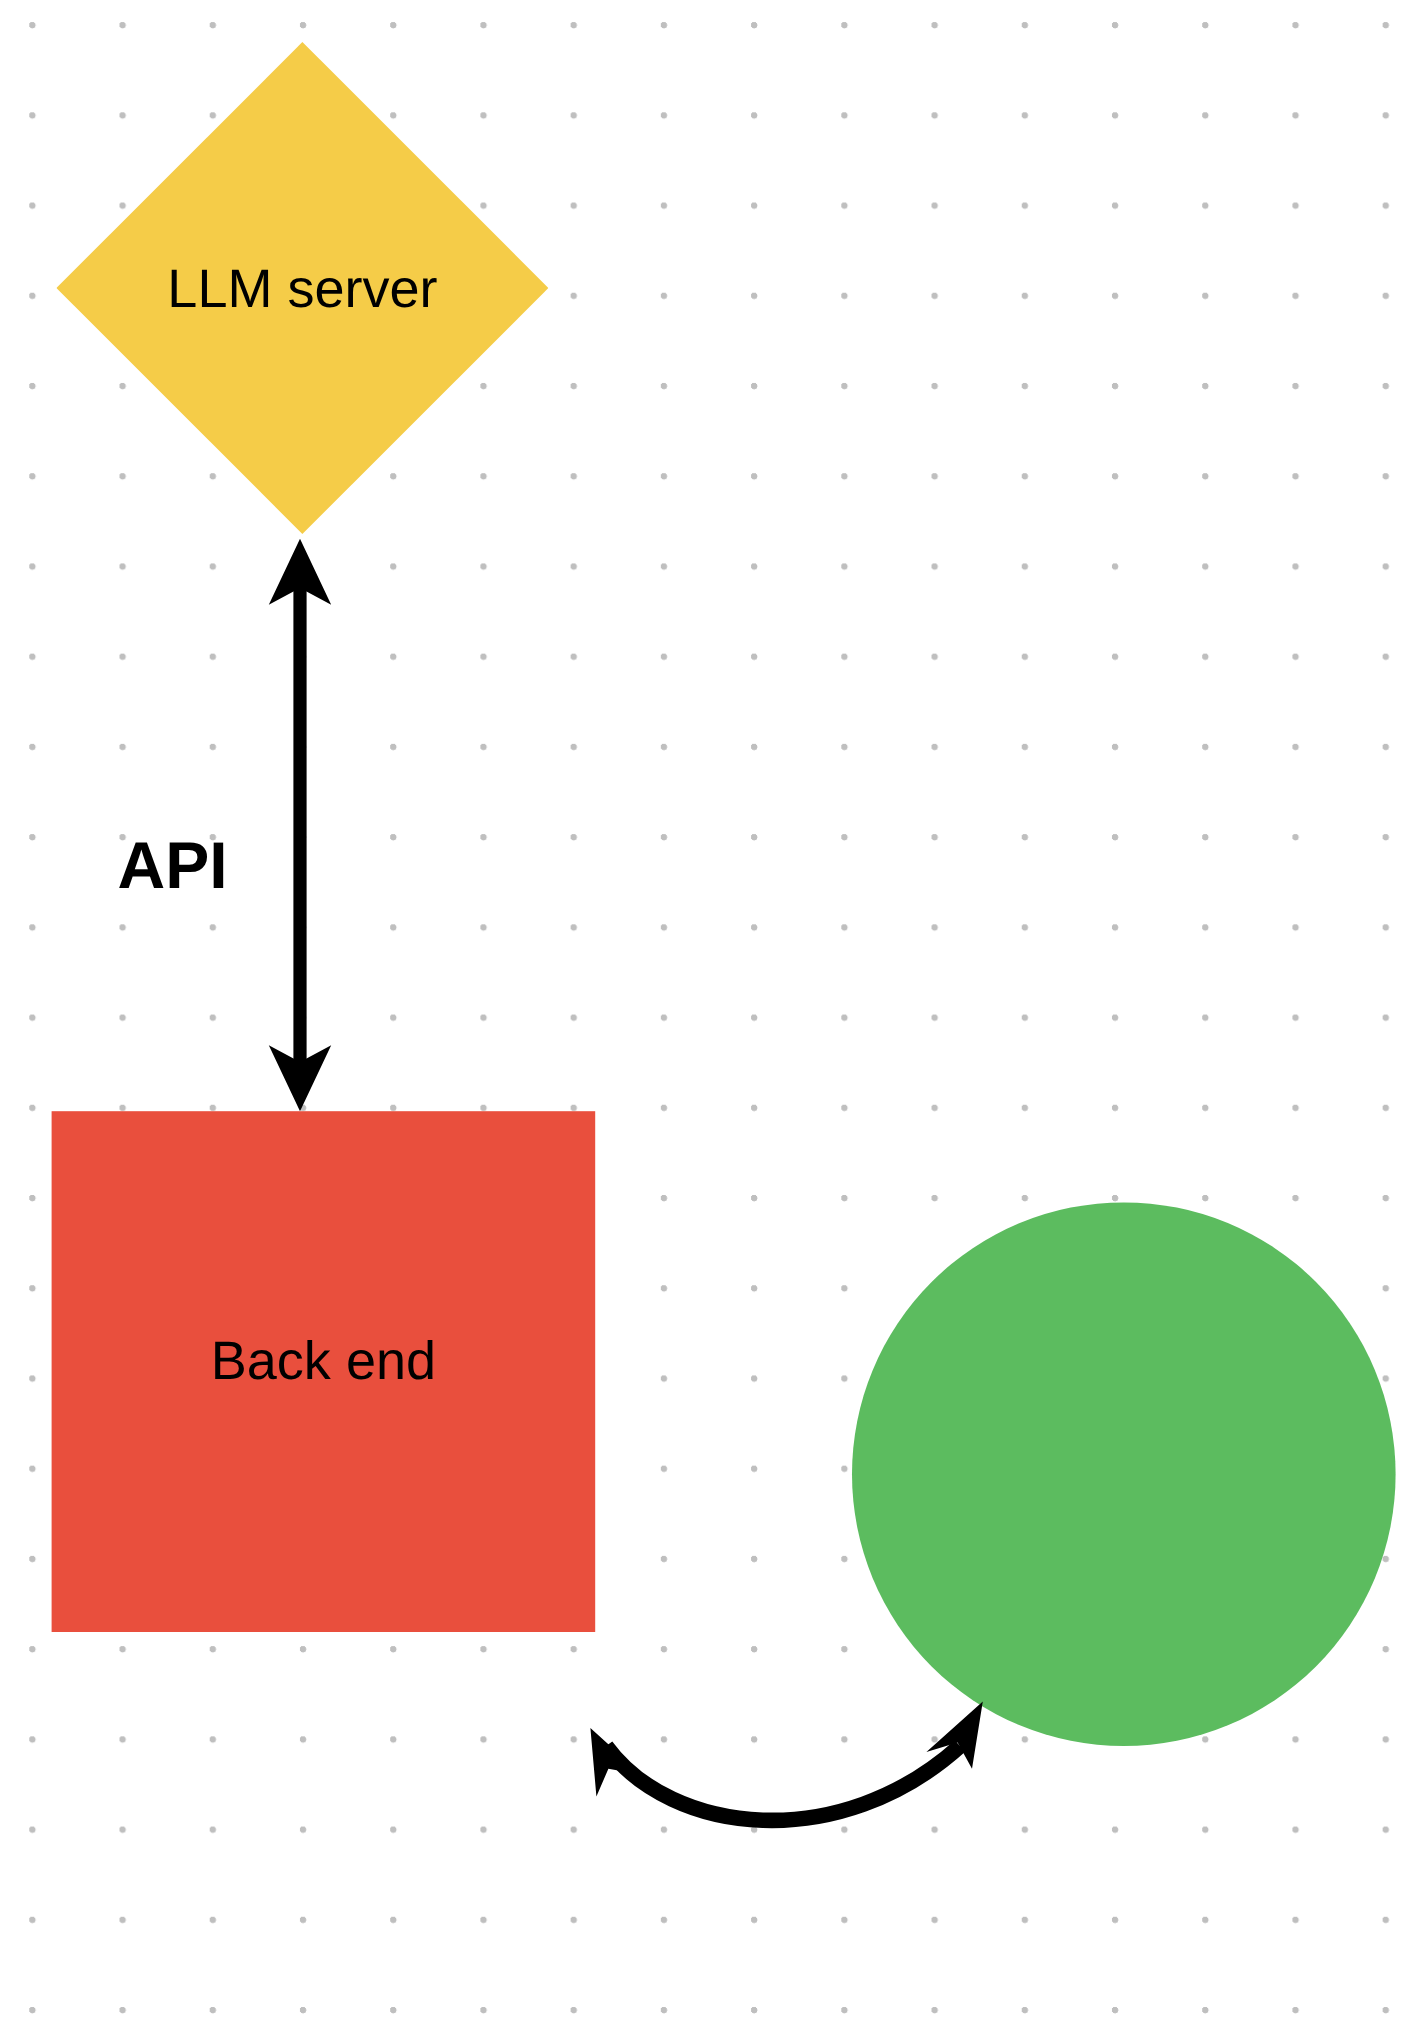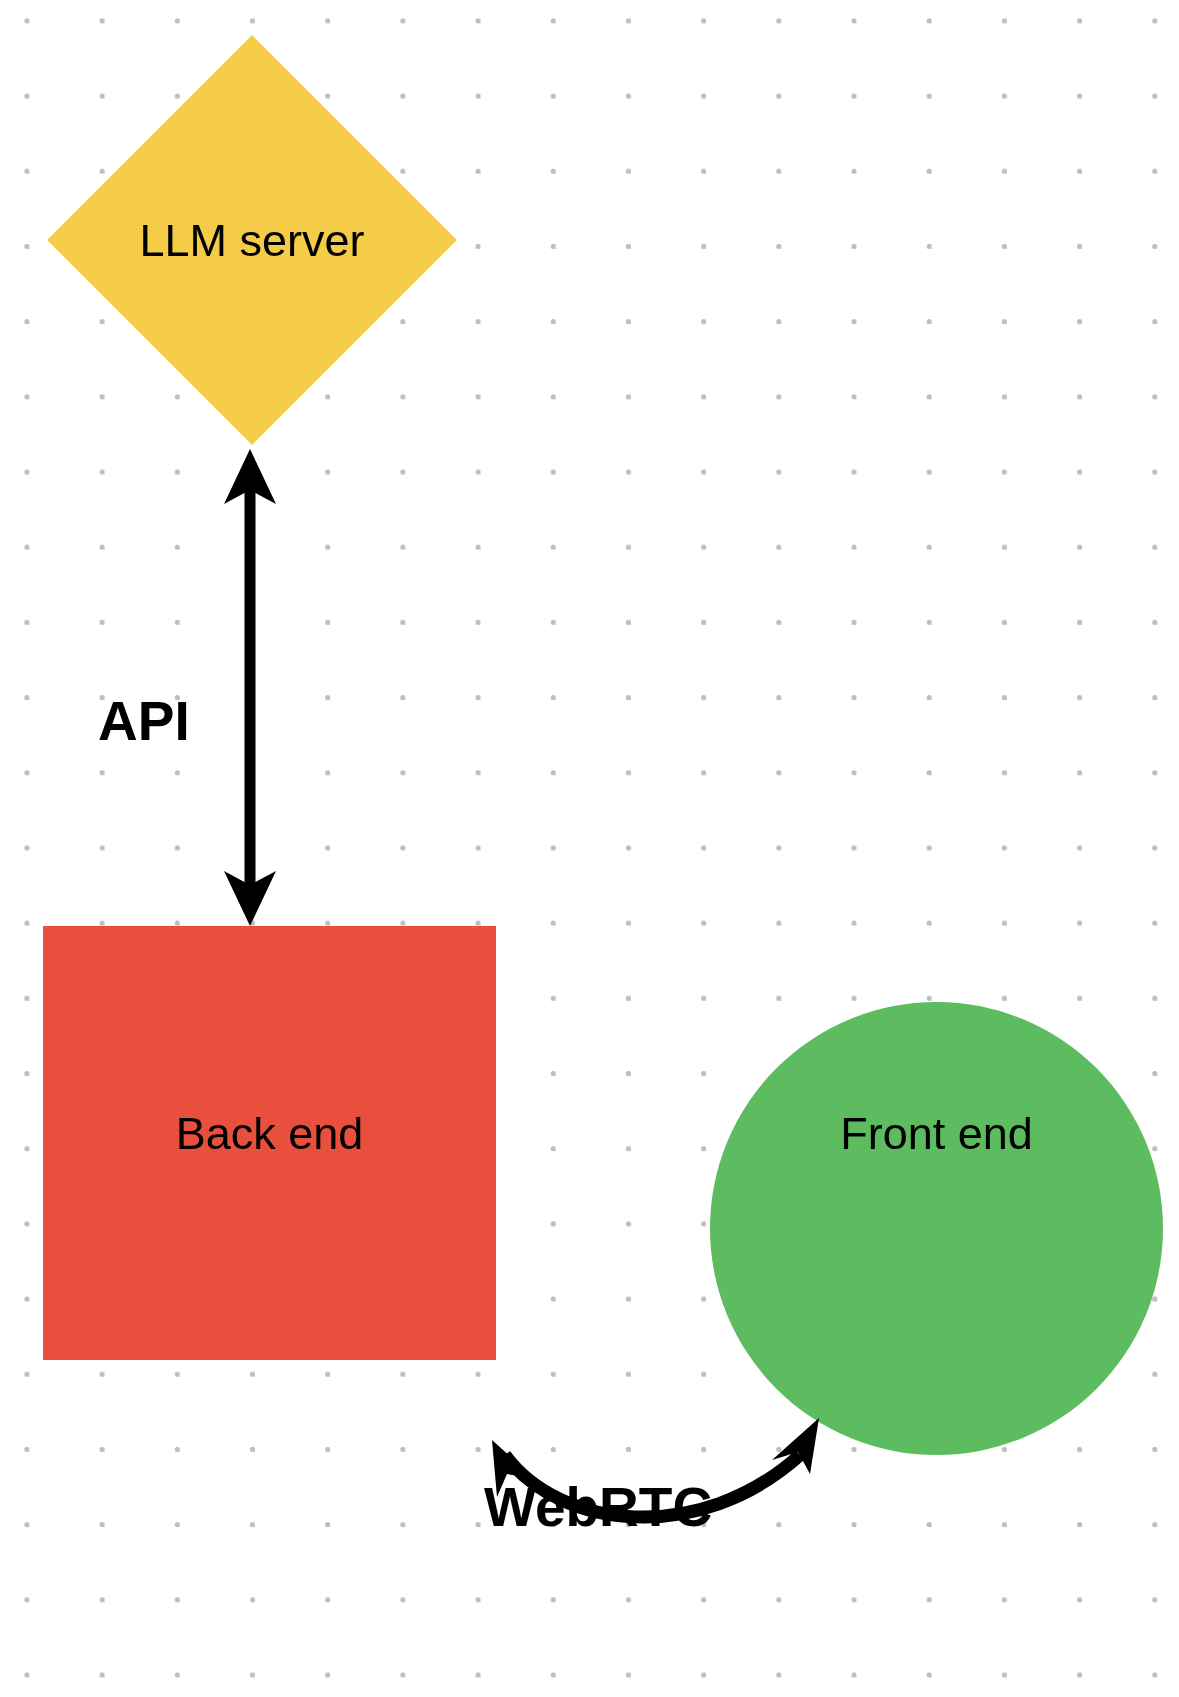--- a/index.html
+++ b/index.html
@@ -101,33 +101,31 @@
 
   <svg id="shape-llm-server" viewBox="0 0 410 410" xmlns="http://www.w3.org/2000/svg">
     <polygon points="205,0 410,205 205,410 0,205" fill="#f5cc48"></polygon>
   </svg>
   <div class="node-label" id="label-llm-server">LLM server</div>
 
   <div id="shape-back-end"></div>
   <div class="node-label" id="label-back-end">Back end</div>
 
   <div id="shape-front-end"></div>
-  <div class="node-label" id="label-front-end">Front end</div>
 
   <svg class="layer" viewBox="0 0 1179 1697" xmlns="http://www.w3.org/2000/svg">
 
     <g>
       <line x1="250" y1="470" x2="250" y2="905" stroke="#000000" stroke-width="11"></line>
       <polygon points="250,449 276,504 250,490 224,504" fill="#000000"></polygon>
       <polygon points="250,926 276,871 250,885 224,871" fill="#000000"></polygon>
     </g>
 
     <g>
       <path d="M 505 1455 C 560 1530, 700 1545, 800 1455" stroke="#000000" stroke-width="13" fill="none" stroke-linecap="butt"></path>
       <polygon points="492,1440 497,1497 507,1474 535,1479" fill="#000000"></polygon>
       <polygon points="819,1418 810,1474 798,1452 772,1460" fill="#000000"></polygon>
     </g>
   </svg>
 
   <div class="edge-label" id="label-api">API</div>
-  <div class="edge-label" id="label-webrtc">WebRTC</div>
 
 </div>
 
 </body></html>

